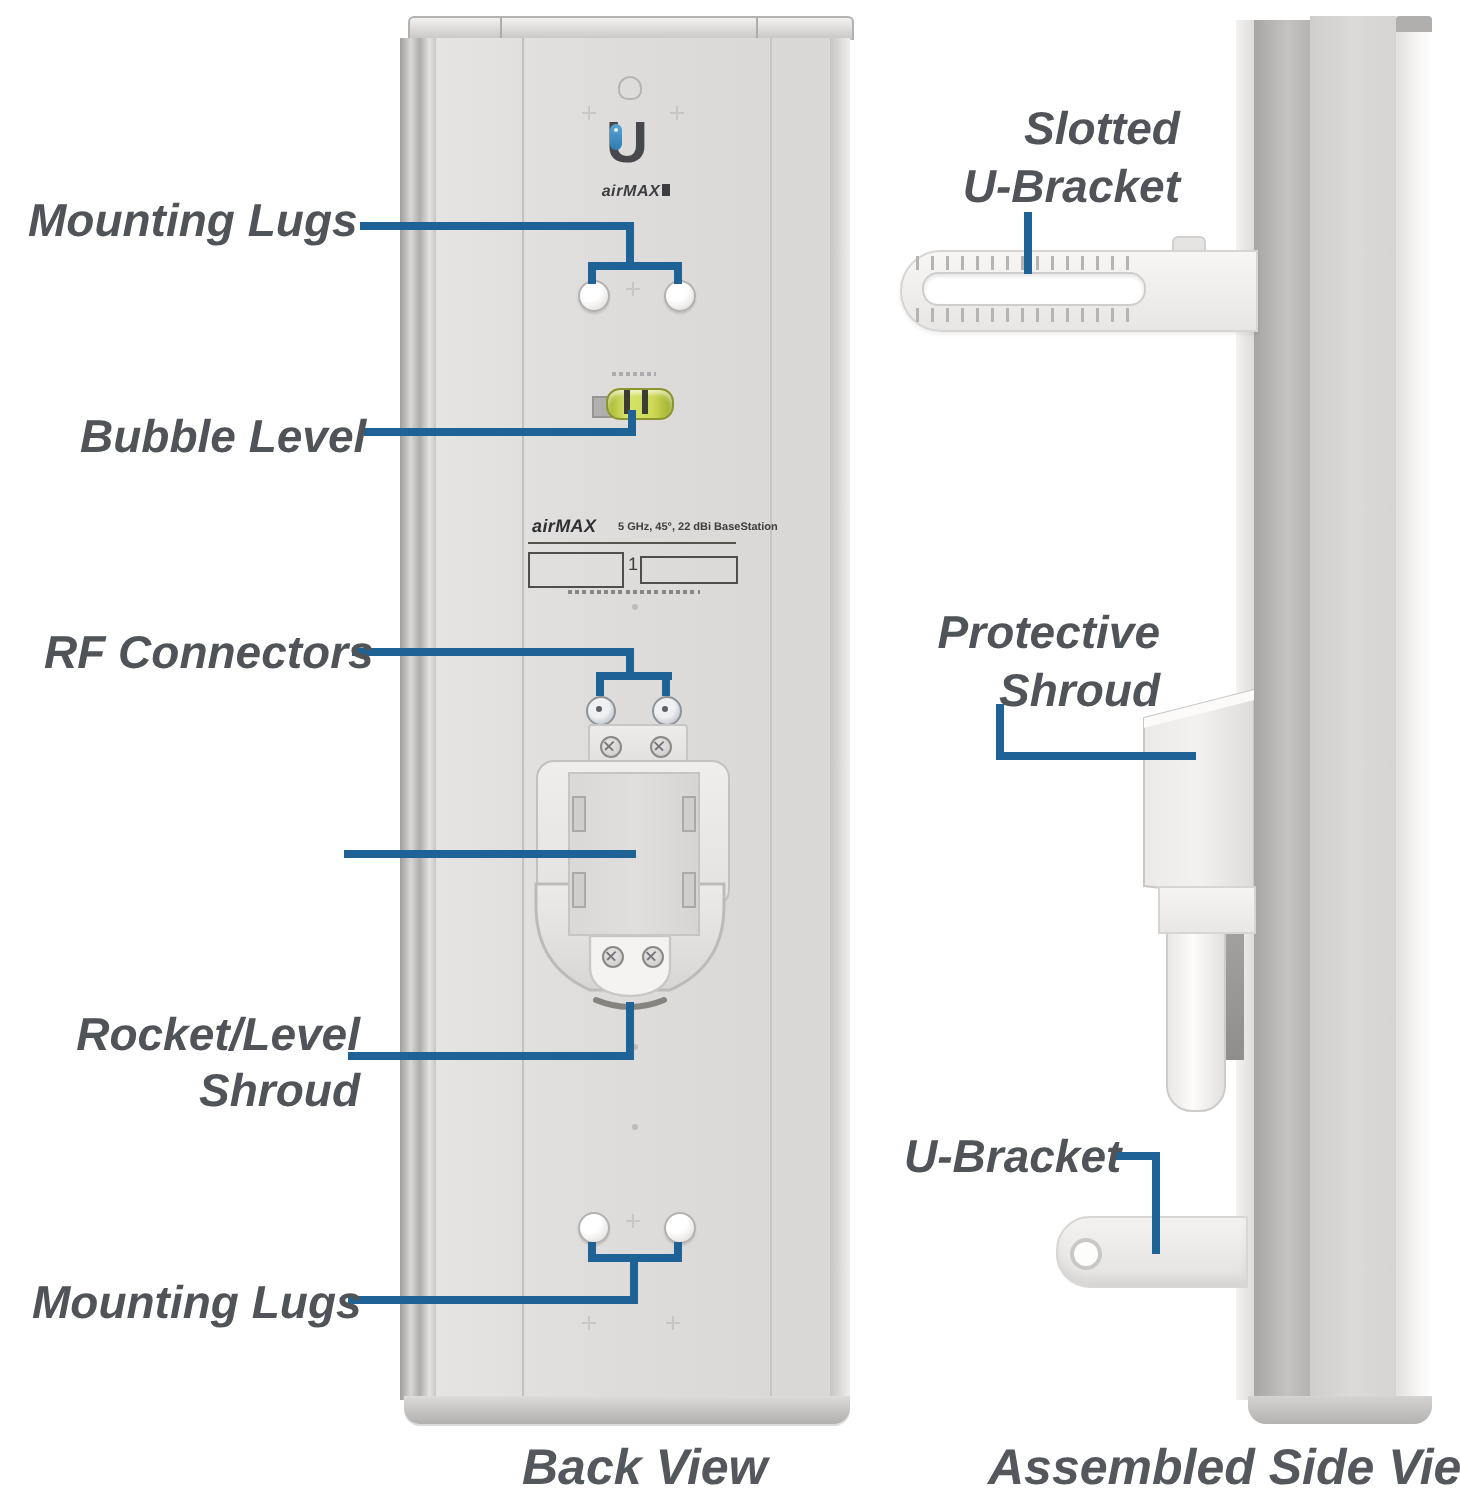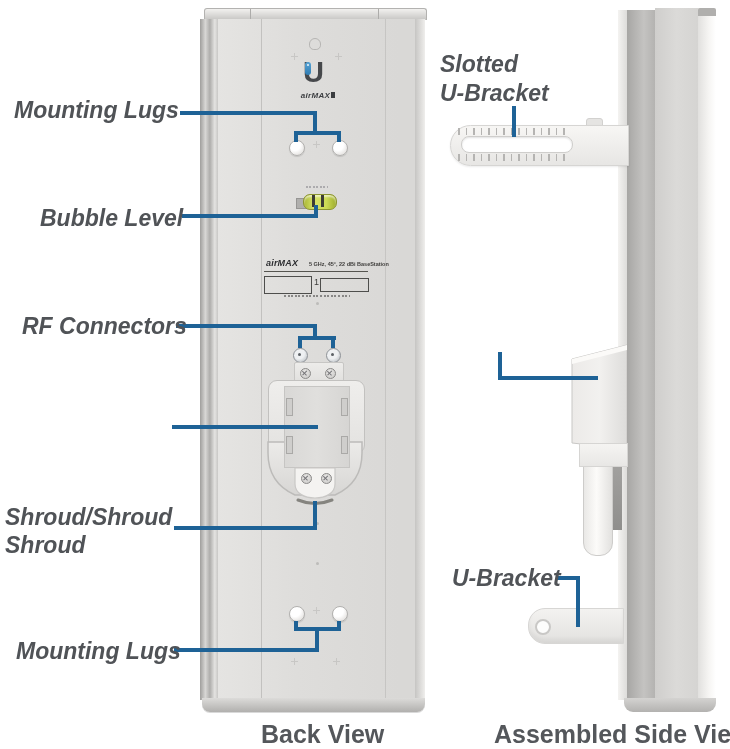--- a/index.html
+++ b/index.html
@@ -3,22 +3,22 @@
 <meta charset="utf-8">
 <style>
   html,body{margin:0;padding:0;background:#fff;}
   #stage{position:relative;width:730px;height:749px;background:#ffffff;overflow:hidden;
          font-family:"Liberation Sans",sans-serif;}
   .abs{position:absolute;}
   
   .lbl{position:absolute;color:var(--label,#50535
 7);font-style:italic;font-weight:700;
        font-size:23px;line-height:26px;white-space:nowrap;color:#505357;}
-  .lbl.center{text-align:left;white-space:normal;}
-  .caption{position:absolute;color:#54575b;font-weight:700;
+  .lbl.center{text-align:right;white-space:normal;}
+  .caption{position:absolute;color:#54575b;font-style:italic;font-weight:700;
            font-size:25px;white-space:nowrap;}
   
   .ln{position:absolute;background:var(--leader,#1e6296);}
   
   .lug{position:absolute;width:14px;height:14px;border-radius:50%;
        background:radial-gradient(circle at 35% 30%,#ffffff 0 40%,#e8e6e4 75%,#d6d4d2);
        border:1.5px solid #b2b1af;box-shadow:0 1px 1px rgba(0,0,0,.12);}
   .rfc{position:absolute;width:13px;height:13px;border-radius:50%;
        background:radial-gradient(circle at 40% 35%,#eef0f2 0 45%,#c3c7cb 80%,#a9adb1);
        border:1.5px solid #8f9398;}
@@ -197,27 +197,31 @@
   <div class="ln" style="left:498px;top:352px;width:4px;height:28px;"></div>
   <div class="ln" style="left:498px;top:376px;width:100px;height:4px;"></div>
 
   <div class="ln" style="left:556px;top:576px;width:24px;height:4px;"></div>
   <div class="ln" style="left:576px;top:576px;width:4px;height:51px;"></div>
 
   <div class="lbl" style="left:14px;top:97px;">Mounting Lugs</div>
   <div class="lbl" style="left:22px;top:313px;">RF Connectors</div>
   <div class="lbl" style="left:40px;top:205px;">Bubble Level</div>
   <div class="lbl center" style="left:5px;top:503px;width:175px;line-height:28px;">
-    <span>Shroud/Shroud</span><br>
+    <span>Rocket/Level</span><br>
     <span>Shroud</span>
   </div>
   <div class="lbl" style="left:16px;top:638px;">Mounting Lugs</div>
 
   <div class="lbl center" style="left:440px;top:50px;width:150px;line-height:29px;">
     <span>Slotted</span><br>
     <span>U-Bracket</span>
   </div>
+  <div class="lbl center" style="left:425px;top:302px;width:155px;line-height:29px;">
+    <span>Protective</span><br>
+    <span>Shroud</span>
+  </div>
   <div class="lbl" style="left:452px;top:565px;">U-Bracket</div>
 
   <div class="caption" style="left:261px;top:720px;">Back View</div>
   <div class="caption" style="left:494px;top:720px;">Assembled Side View</div>
 
 </div>
 
 </body></html>

